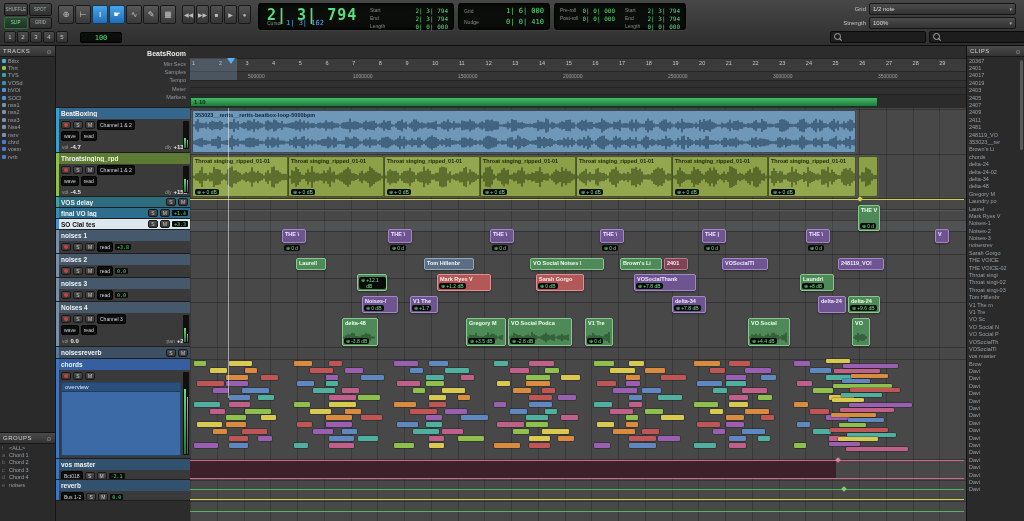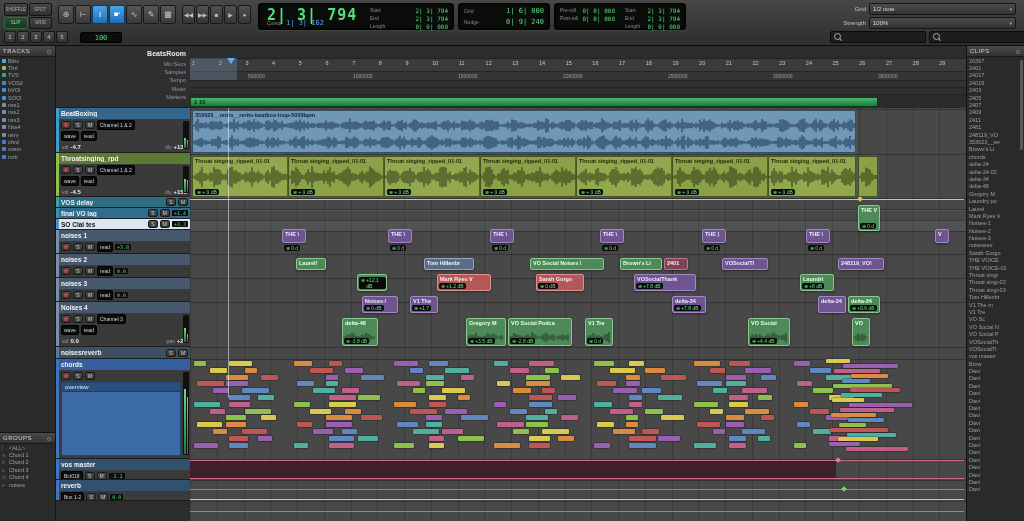--- a/index.html
+++ b/index.html
@@ -214,21 +214,21 @@
         </div>
     </div>
 
     <div class="panel" id="gn-panel">
       <div class="gn-row">
         <span class="cp-lbl">Grid</span>
         <span class="led gn-val">1| 6| 000</span>
       </div>
       <div class="gn-row">
         <span class="cp-lbl">Nudge</span>
-        <span class="led gn-val">0| 9| 240</span>
+        <span class="led gn-val">0| 0| 410</span>
       </div>
     </div>
 
     <div class="panel" id="rolls-panel">
       <div class="roll-col" id="rolls-col">
           <div class="cp-row">
             <div class="cp-lbl">Pre-roll</div>
             <div class="cp-val led">0| 0| 000</div>
           </div>
           <div class="cp-row">

